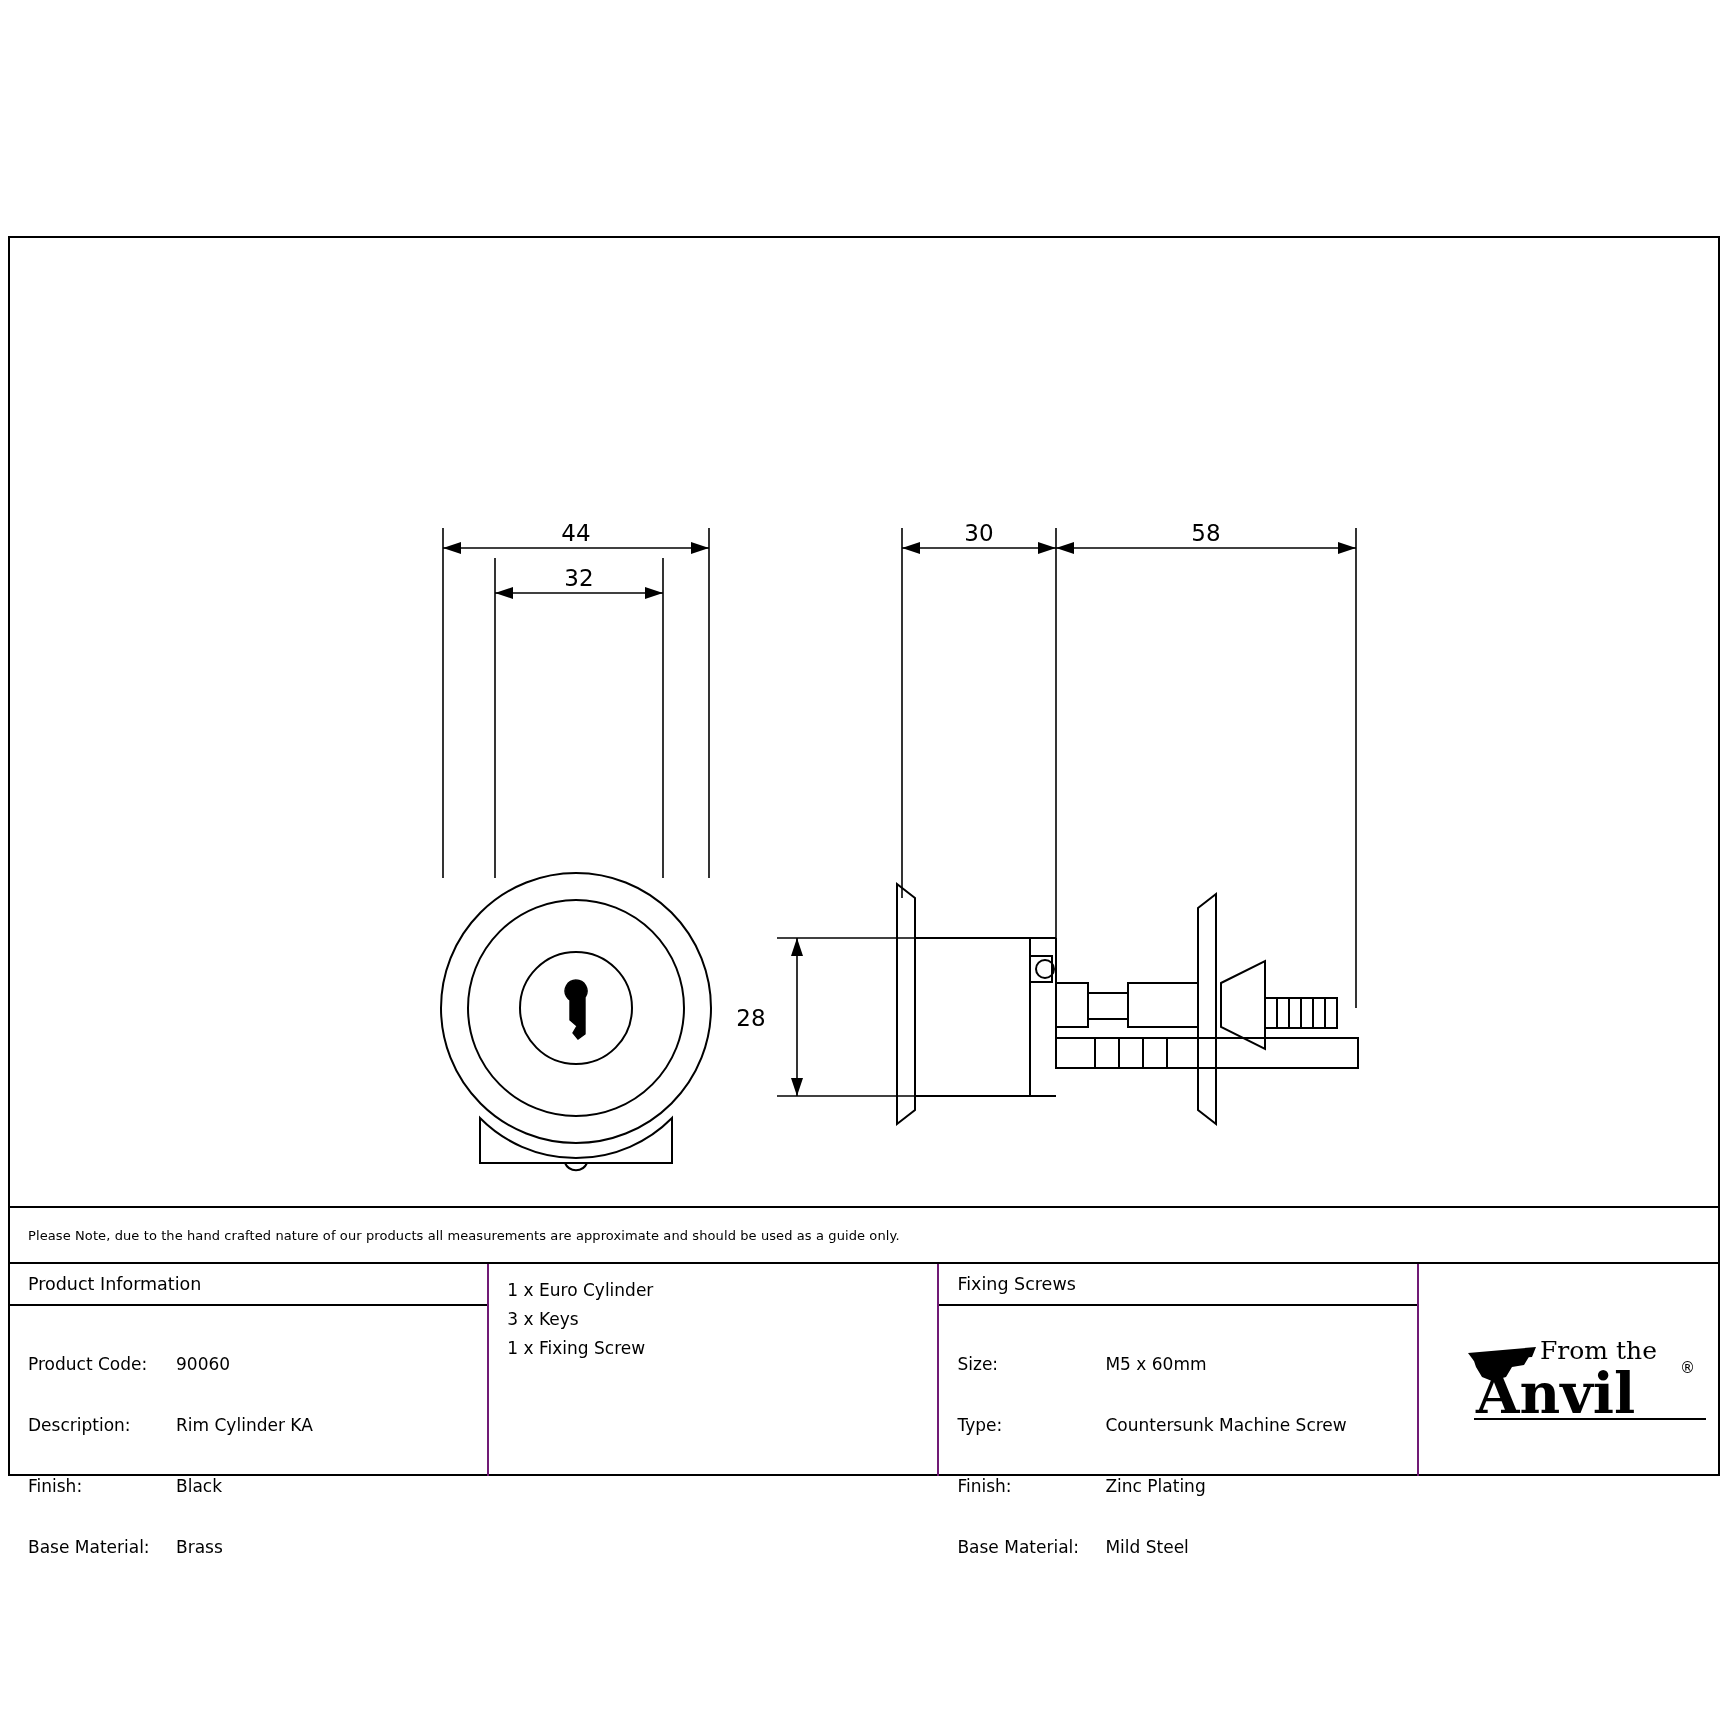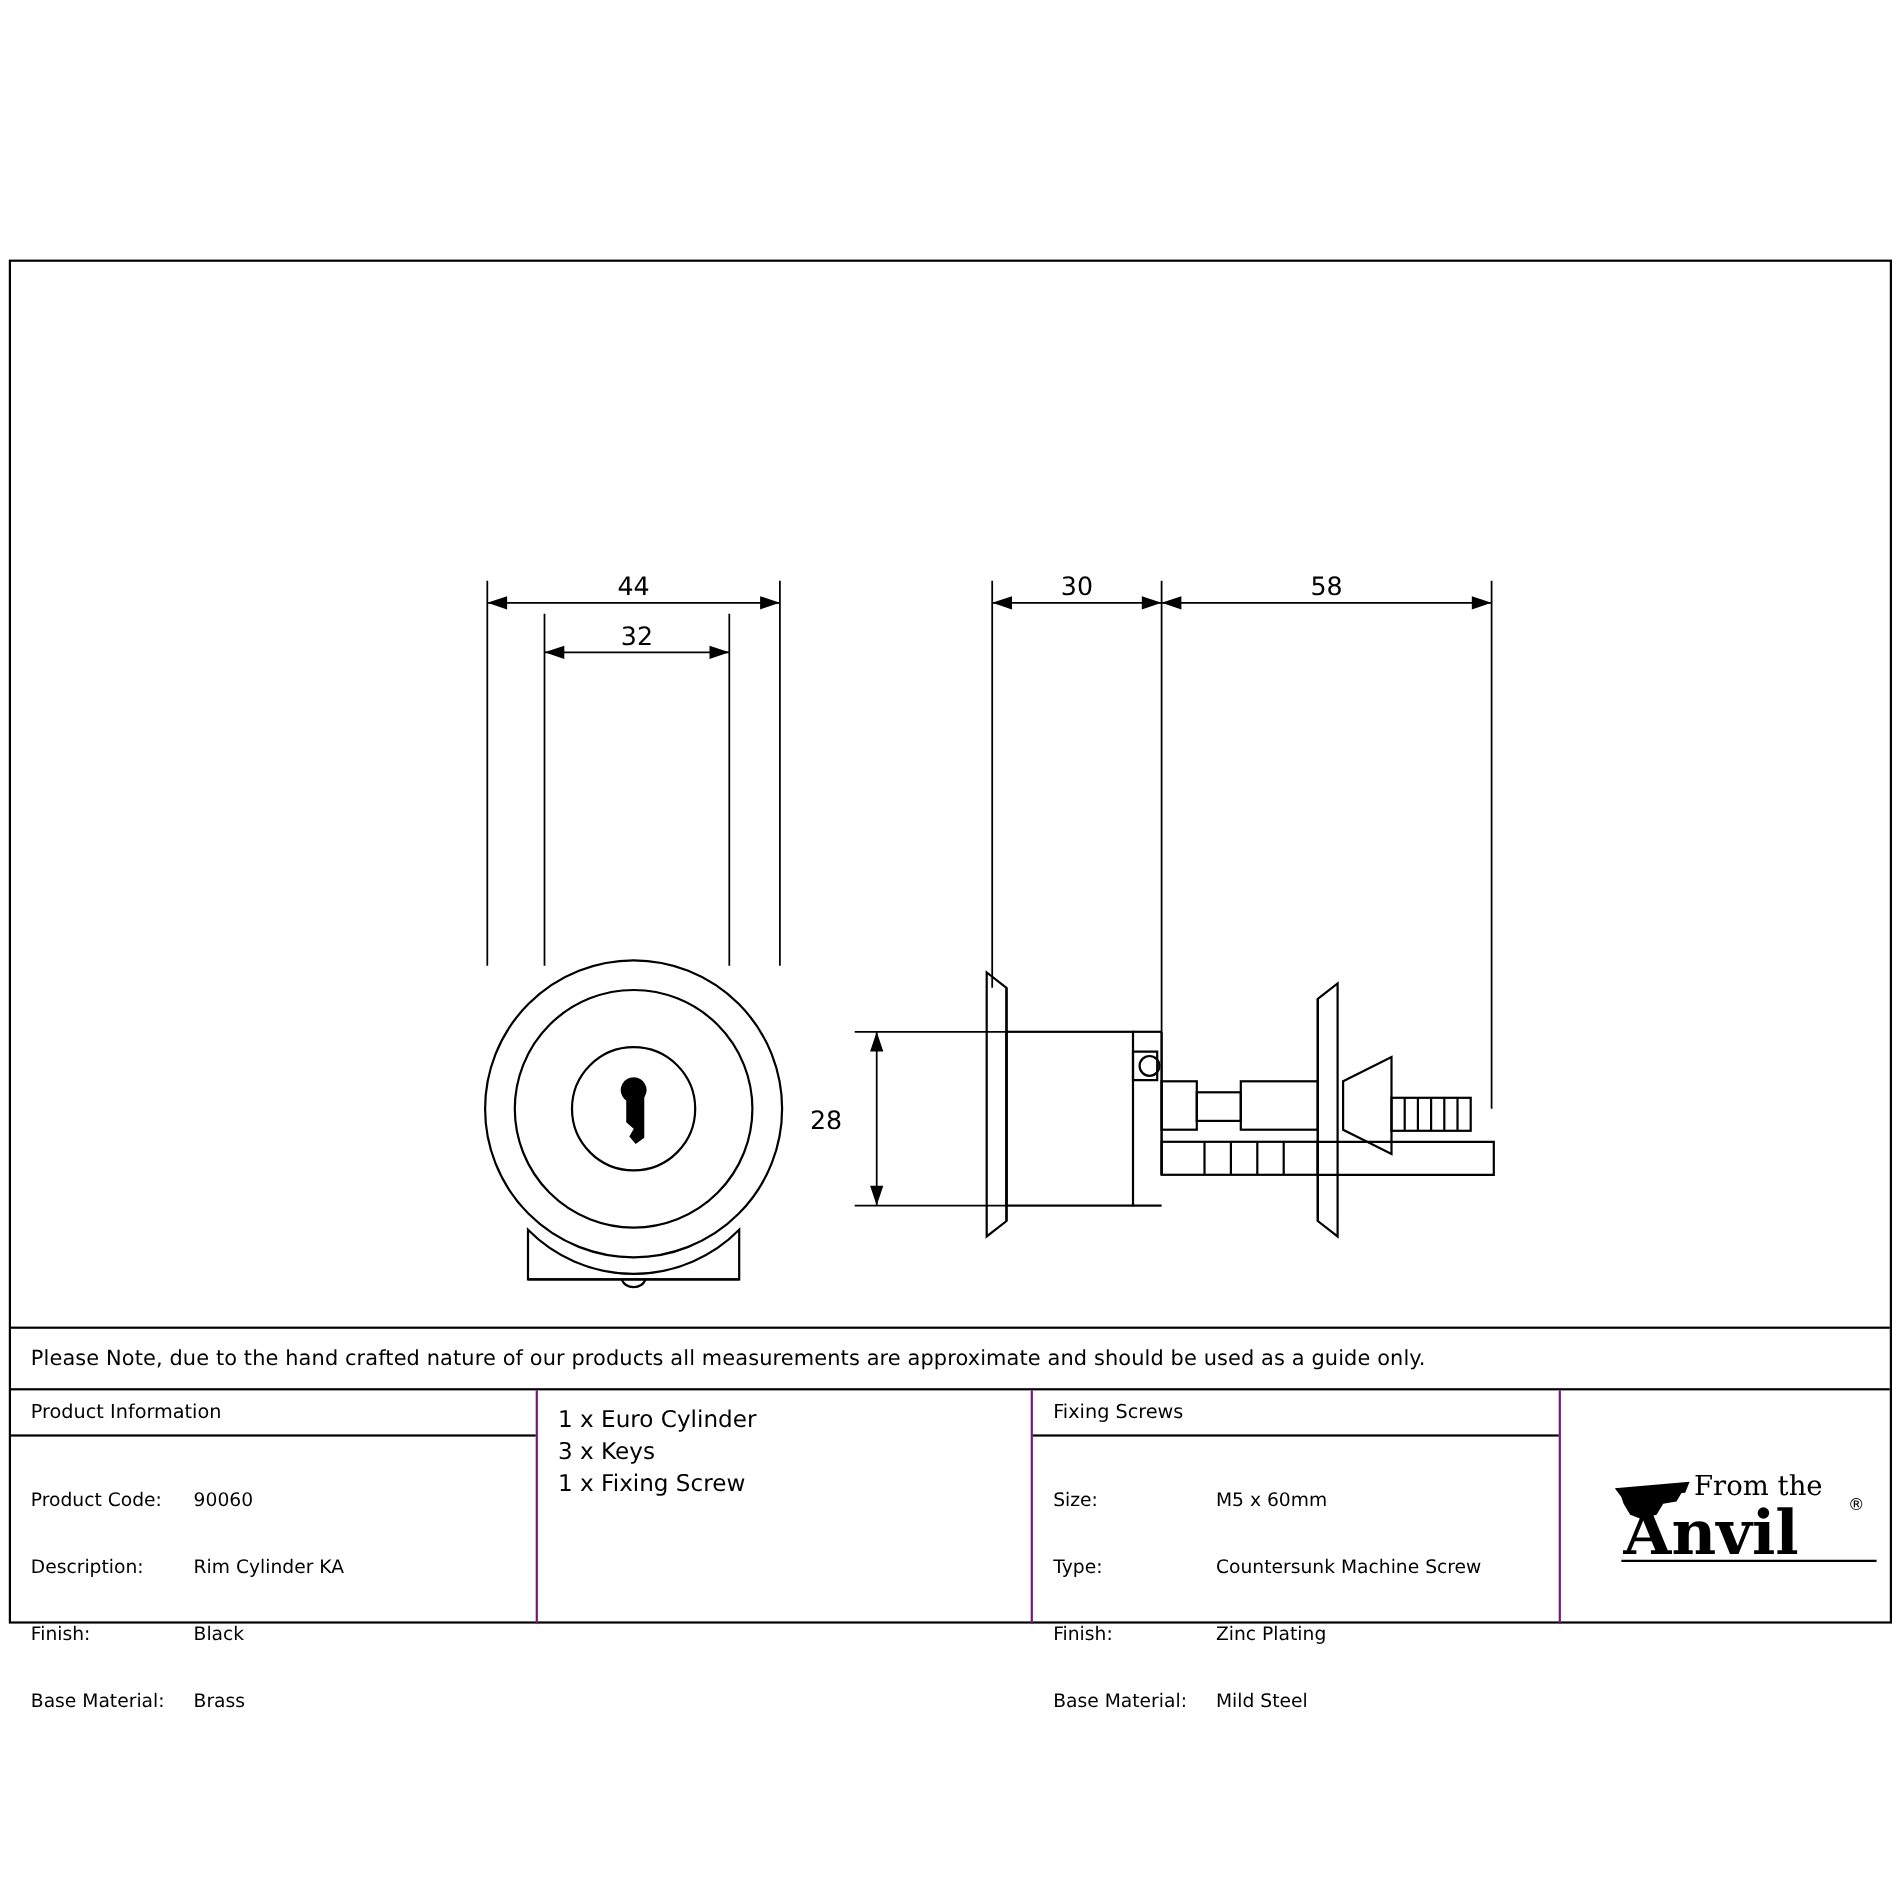--- a/index.html
+++ b/index.html
@@ -43,21 +43,21 @@
     width: 100%;
     height: 58px;
     border-top: 2px solid #000;
     border-bottom: 2px solid #000;
     box-sizing: border-box;
     display: flex;
     align-items: center;
   }
   #note-row .note-text {
     padding-left: 18px;
-    font-size: 19px;
+    font-size: 13px;
     letter-spacing: 0.1px;
   }
 
   
   #info-table {
     position: absolute;
     left: 0;
     top: 1026px;
     width: 100%;
     height: 212px;
@@ -88,21 +88,21 @@
   }
   .kv {
     display: flex;
     font-size: 17px;
     line-height: 29px;
     margin-top: 32px;
   }
   .kv .k { width: 148px; flex: 0 0 148px; }
   .kv .v { }
   .plain {
-    font-size: 21px;
+    font-size: 17px;
     line-height: 29px;
   }
   
   .col-logo {
     display: flex;
     align-items: center;
     justify-content: center;
     margin-left: 44px;
   }
   .logo-wrap {

